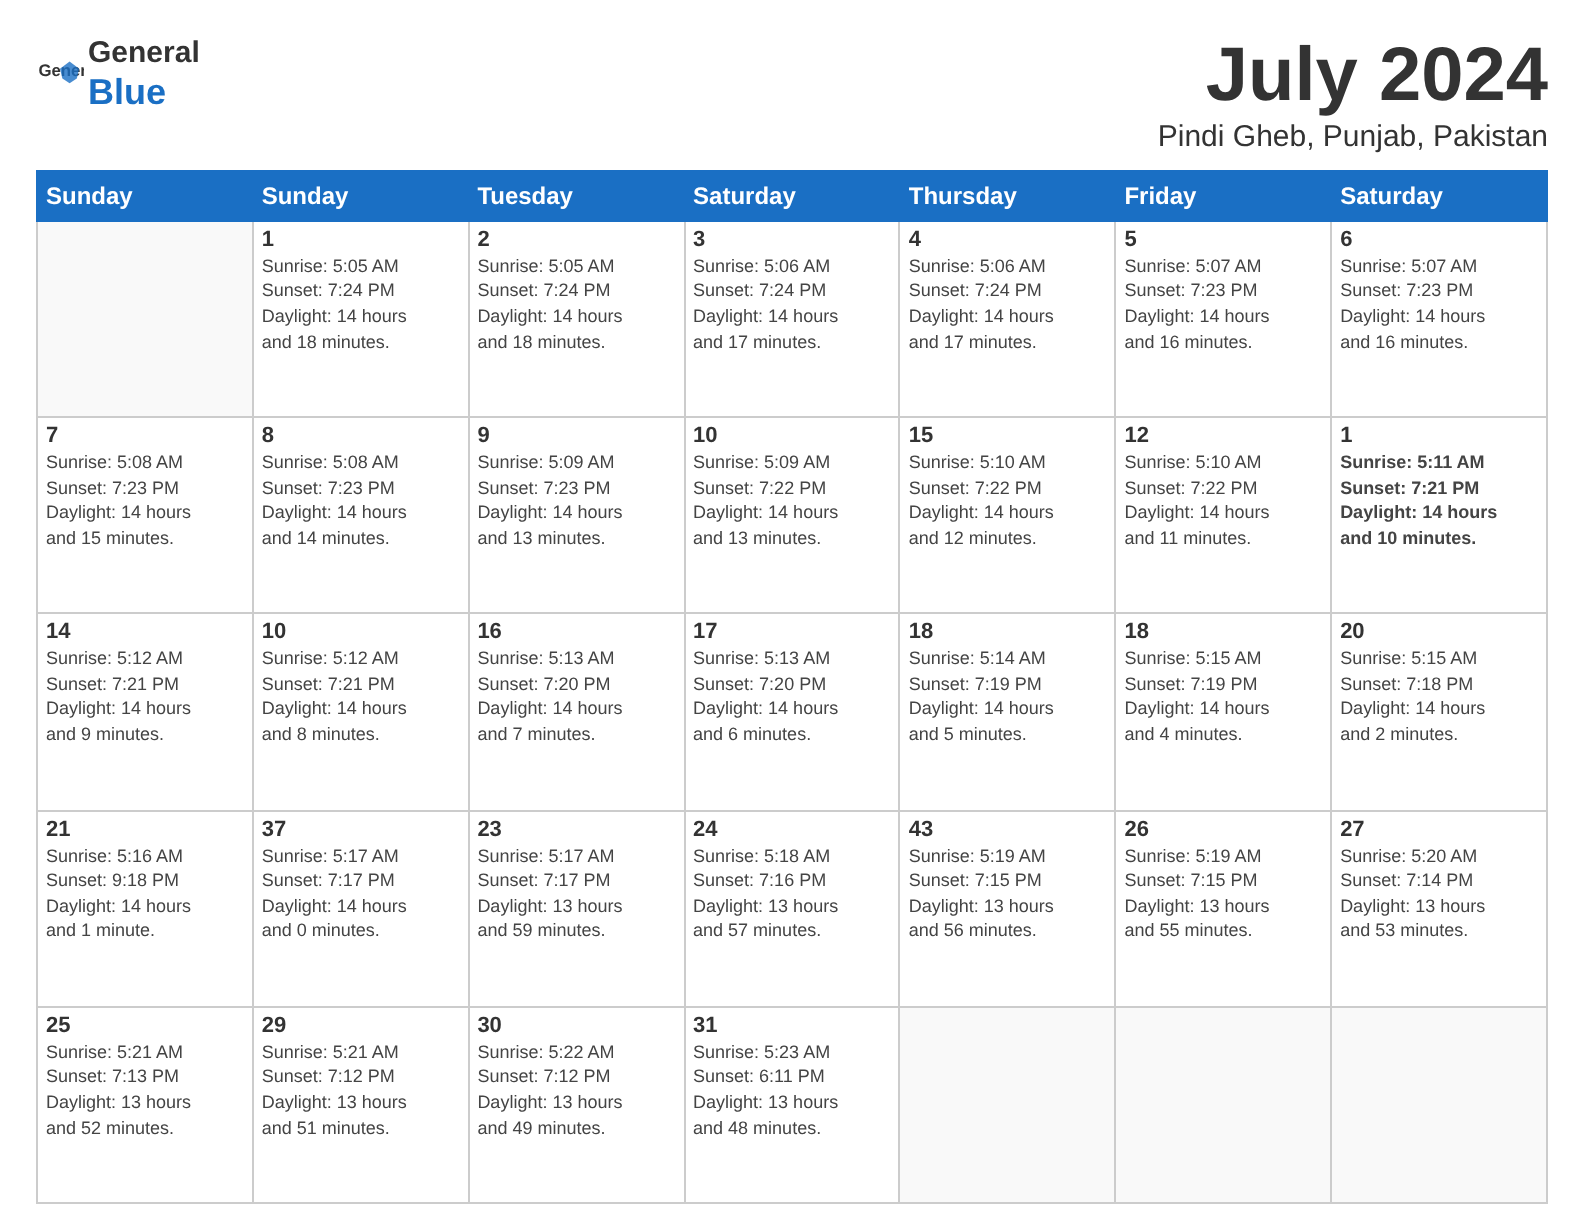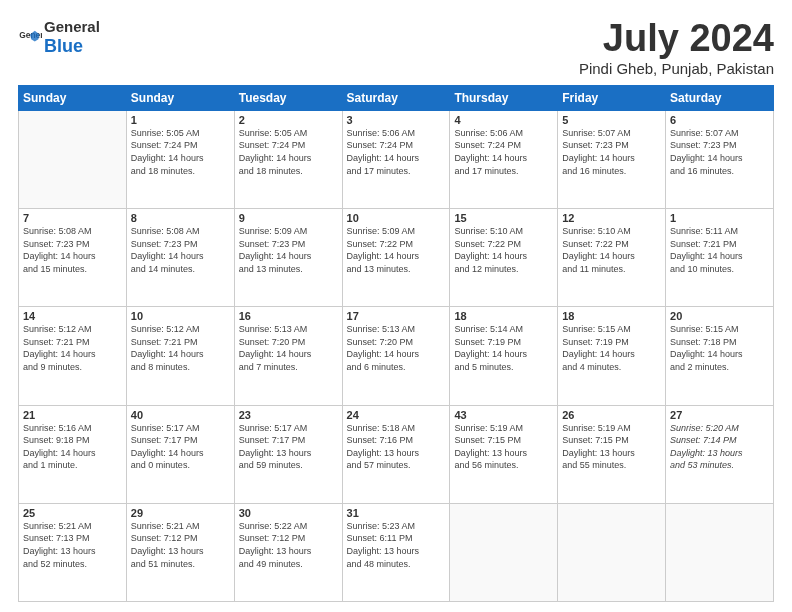--- a/index.html
+++ b/index.html
@@ -206,21 +206,21 @@
           </td>
           <td>
             <span class="day-num">12</span>
             <div class="day-info" style="white-space: pre-line;">Sunrise: 5:10 AM
 Sunset: 7:22 PM
 Daylight: 14 hours
 and 11 minutes.</div>
           </td>
           <td>
             <span class="day-num">1</span>
-            <div class="day-info" style="white-space: pre-line;">Sunrise: 5:11 AM
+            <div class="day-info" style="white-space: pre-line; font-weight: bold;">Sunrise: 5:11 AM
 Sunset: 7:21 PM
 Daylight: 14 hours
 and 10 minutes.</div>
           </td>
         </tr>
         <tr>
           <td>
             <span class="day-num">14</span>
             <div class="day-info" style="white-space: pre-line;">Sunrise: 5:12 AM
 Sunset: 7:21 PM
@@ -272,21 +272,21 @@
         </tr>
         <tr>
           <td>
             <span class="day-num">21</span>
             <div class="day-info" style="white-space: pre-line;">Sunrise: 5:16 AM
 Sunset: 9:18 PM
 Daylight: 14 hours
 and 1 minute.</div>
           </td>
           <td>
-            <span class="day-num">40</span>
+            <span class="day-num">37</span>
             <div class="day-info" style="white-space: pre-line;">Sunrise: 5:17 AM
 Sunset: 7:17 PM
 Daylight: 14 hours
 and 0 minutes.</div>
           </td>
           <td>
             <span class="day-num">23</span>
             <div class="day-info" style="white-space: pre-line;">Sunrise: 5:17 AM
 Sunset: 7:17 PM
 Daylight: 13 hours
@@ -308,21 +308,21 @@
           </td>
           <td>
             <span class="day-num">26</span>
             <div class="day-info" style="white-space: pre-line;">Sunrise: 5:19 AM
 Sunset: 7:15 PM
 Daylight: 13 hours
 and 55 minutes.</div>
           </td>
           <td>
             <span class="day-num">27</span>
-            <div class="day-info" style="white-space: pre-line; font-style: italic;">Sunrise: 5:20 AM
+            <div class="day-info" style="white-space: pre-line;">Sunrise: 5:20 AM
 Sunset: 7:14 PM
 Daylight: 13 hours
 and 53 minutes.</div>
           </td>
         </tr>
         <tr>
           <td>
             <span class="day-num">25</span>
             <div class="day-info" style="white-space: pre-line;">Sunrise: 5:21 AM
 Sunset: 7:13 PM

